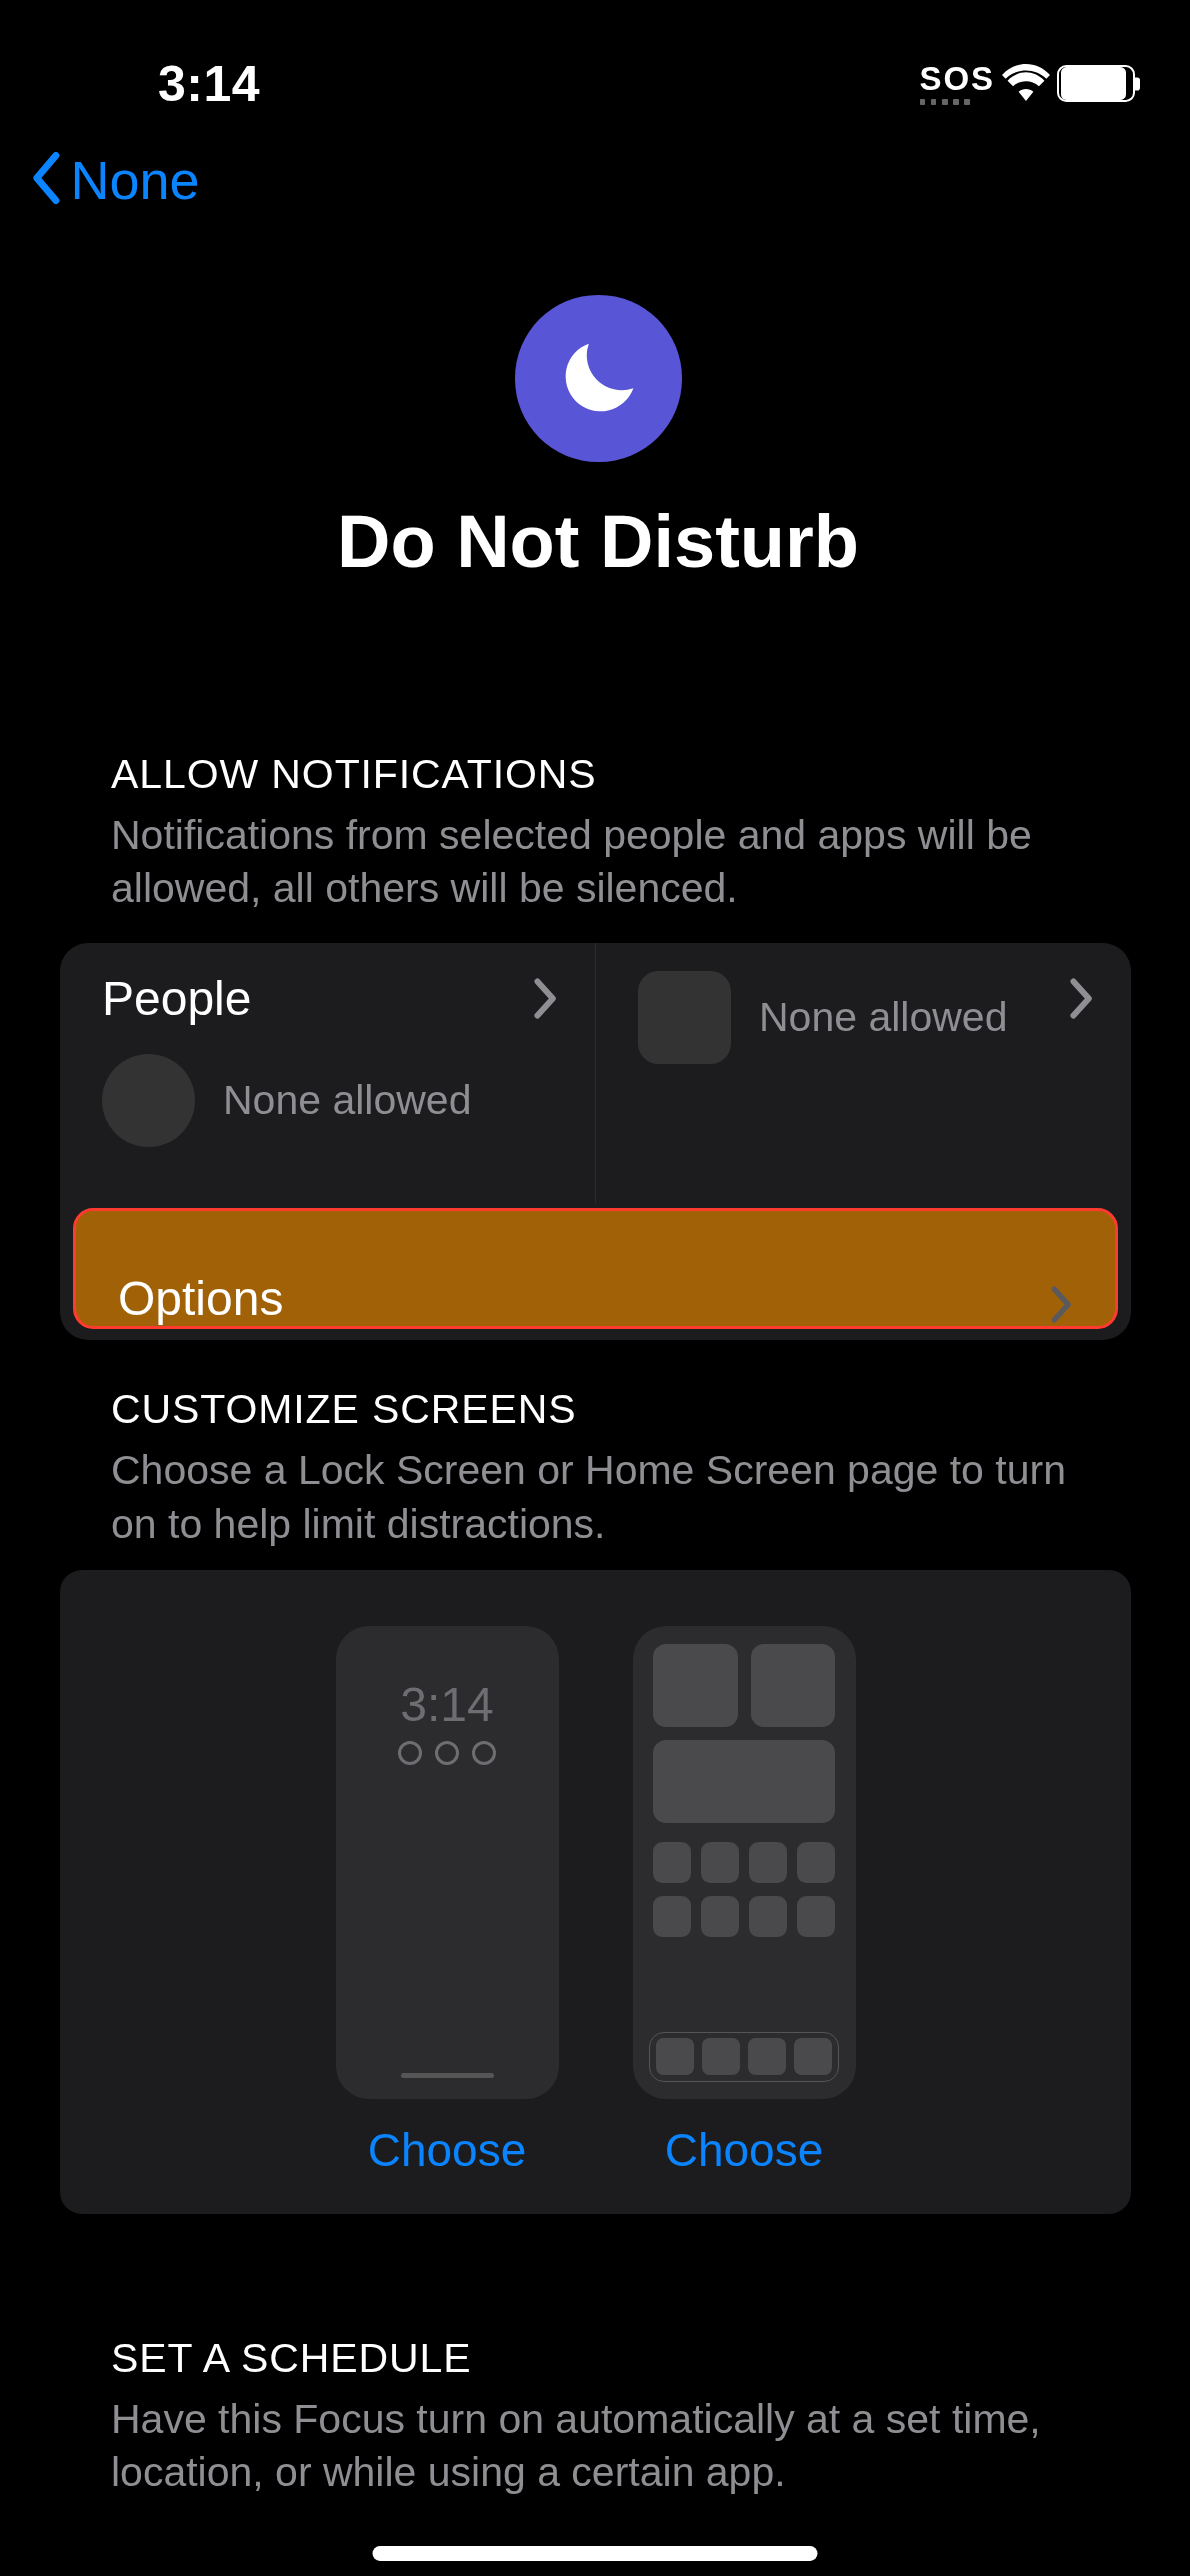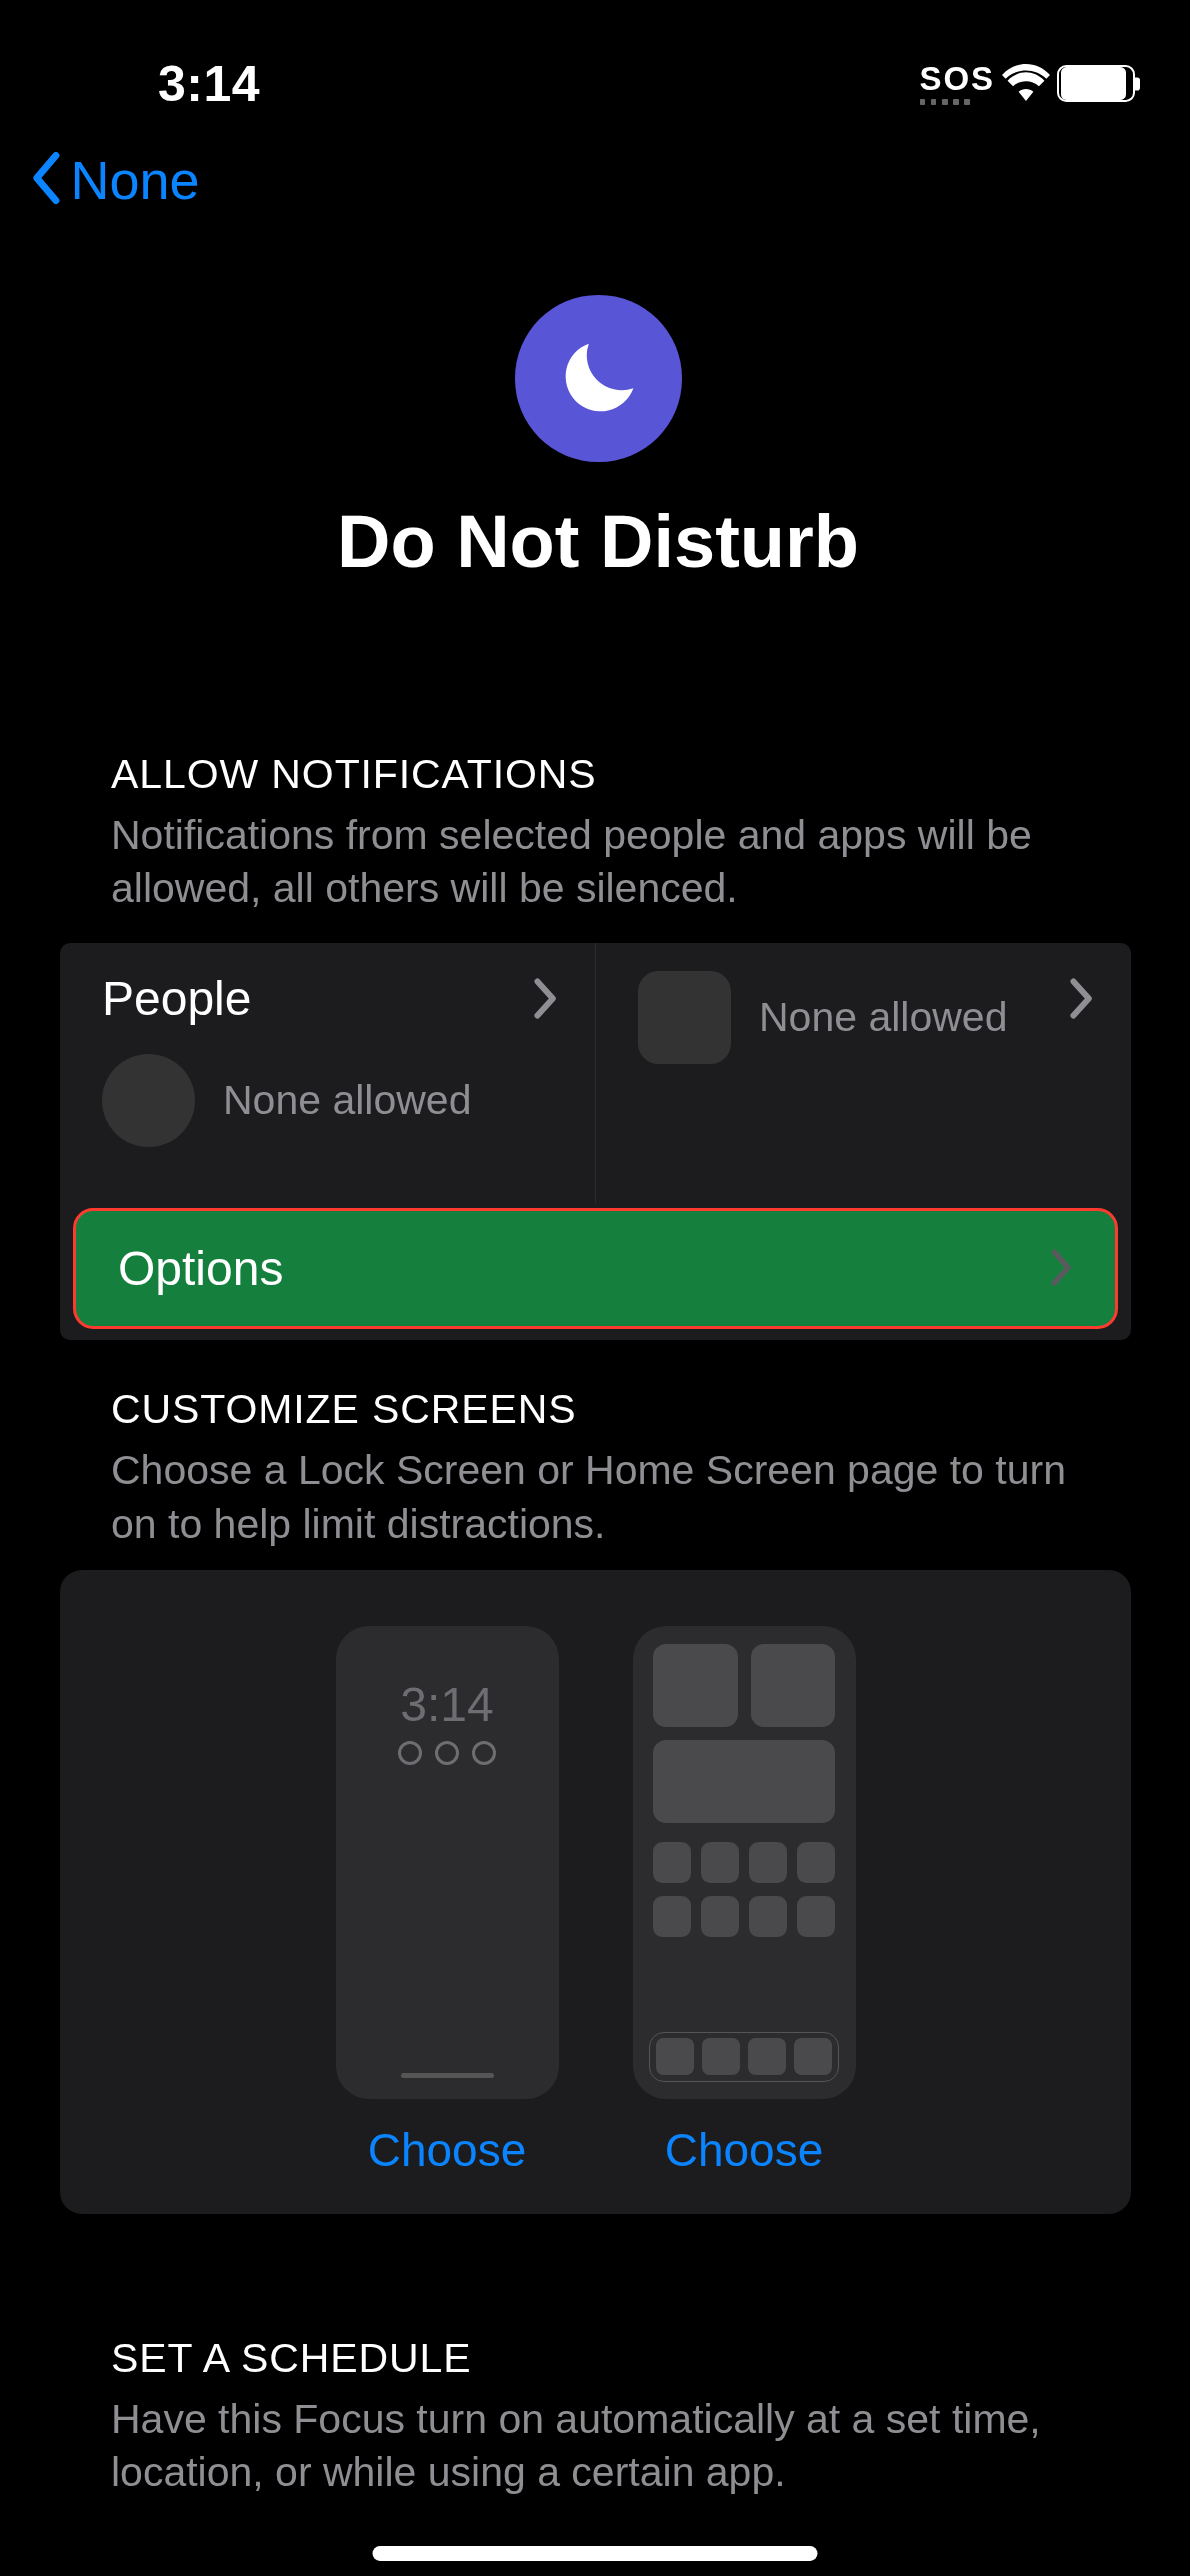--- a/index.html
+++ b/index.html
@@ -85,21 +85,21 @@
     font-size: 41px; font-weight: 400; letter-spacing: 0.9px;
     color:#fff; margin-bottom: 11px; text-transform: uppercase;
     padding: 0 51px;
   }
   .section-sub {
     font-size: 41px; color:#8e8e93; line-height: 1.3;
     padding: 0 51px 18.5px 51px;
   }
 
   .card {
-    background:#1c1c1e; border-radius: 10px; overflow:hidden; margin-top: 9.3px;
+    background:#1c1c1e; border-radius: 28px; overflow:hidden; margin-top: 9.3px;
   }
 
   
   .dual {
     display:flex; height:260px;
   }
   .dual > div {
     flex:1; padding: 28px 42px; position:relative;
   }
   .dual > div:first-child { border-right:0.9px solid #2c2c2e; }
@@ -114,23 +114,23 @@
   }
   .square-avatar {
     width:93px; height:93px; border-radius:20.4px; background:#333;
   }
   .avatar-label { font-size:41px; color:#8e8e93; }
 
   
   .options-row {
     border:3.7px solid #ff3b30; border-radius: 20.4px;
     margin: 5.6px 13px 11px 13px;
-    background:#15803d;
+    background:#a16207;
     height: 121px;
-    display:flex; align-items:center; justify-content:space-between;
+    display:flex; align-items:flex-end; justify-content:space-between;
     padding: 0 42px;
   }
   .options-row .label { font-size:48px; }
 
   
   .screens-card {
     background:#1c1c1e; border-radius:22px;
     padding: 56px 37px 37px 37px;
     display:flex; justify-content:center; gap: 74px;
   }

